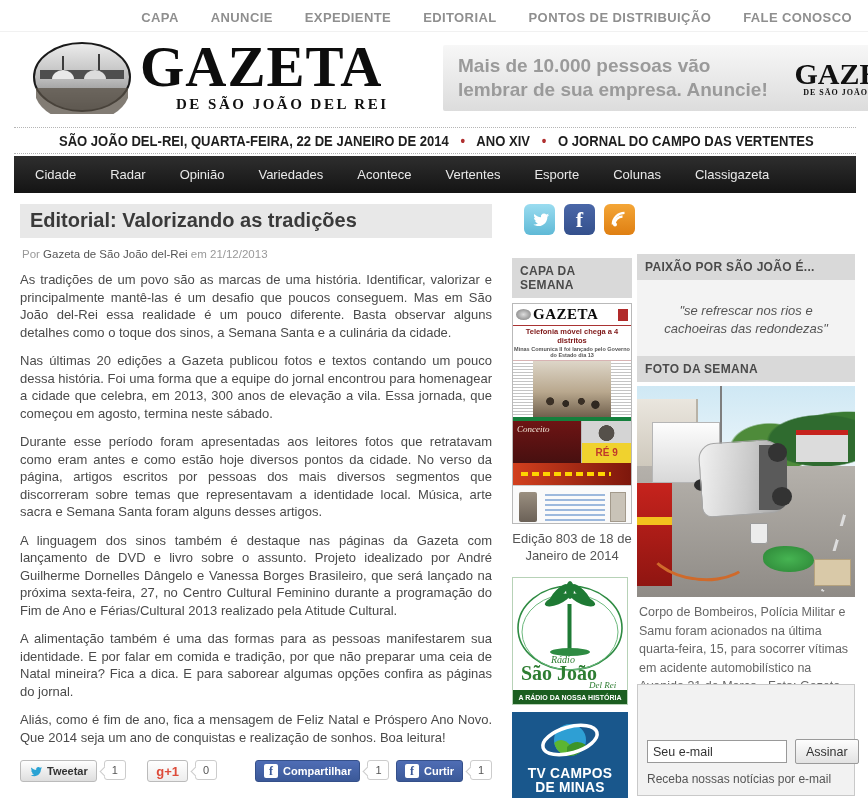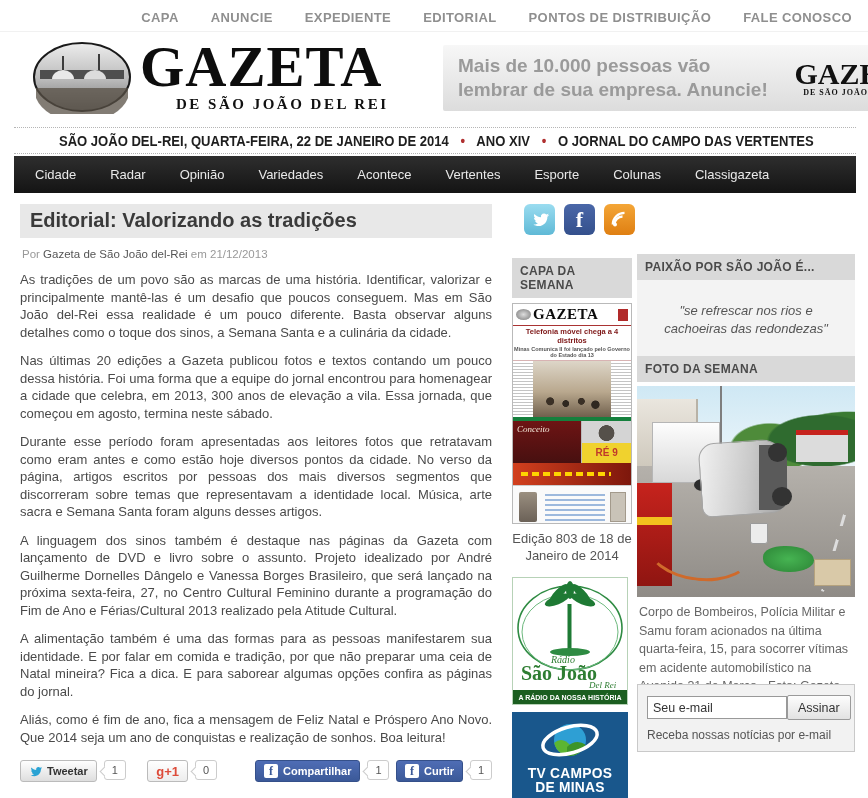--- a/index.html
+++ b/index.html
@@ -118,21 +118,21 @@
   .ph-under { left: 56%; top: 28%; width: 13%; height: 31%; background: #5a5a5a; border-radius: 0 16px 10px 0; }
   .ph-wheel1 { left: 60%; top: 27%; width: 9%; height: 9%; background: #333; border-radius: 50%; }
   .ph-wheel2 { left: 62%; top: 48%; width: 9%; height: 9%; background: #333; border-radius: 50%; }
   .ph-hose { left: 4%; top: 60%; width: 50%; height: 32%; border: 3px solid transparent; border-bottom-color: #cf6a2b; border-radius: 50%; transform: rotate(6deg); }
   .ph-bucket { left: 52%; top: 65%; width: 8%; height: 10%; background: #ececec; border: 1px solid #9a9a9a; border-radius: 0 0 3px 3px; }
   .ph-bag { left: 58%; top: 76%; width: 23%; height: 12%; background: radial-gradient(#46b452, #2c8436); border-radius: 45% 60% 50% 55%; }
   .ph-carton { right: 2%; bottom: 5%; width: 17%; height: 13%; background: #d9c9a8; border: 1px solid #b5a27e; }
   .foto-caption { padding: 6px 2px 0 2px; font-size: 12.5px; line-height: 18.5px; color: #666; }
 
   .nl-box { margin-top: 6px; border: 1px solid #c9c9c9; background: #f2f2f2; padding: 10px 9px 9px; }
-  .nl-row { display: flex; align-items: center; }
+  .nl-row { display: flex; gap: 8px; align-items: center; margin-top: 44px; }
   .nl-row input { width: 140px; height: 23px; border: 1px solid #999; padding: 0 5px; font-size: 12.5px; color: #222; font-family: "Liberation Sans", sans-serif; }
   .nl-row input::placeholder { color: #333; opacity: 1; }
   .nl-row button { height: 25px; padding: 0 10px; border: 1px solid #9a9a9a; background: linear-gradient(#fdfdfd, #e2e2e2); font-size: 12.5px; color: #333; cursor: pointer; border-radius: 2px; font-family: "Liberation Sans", sans-serif; }
   .nl-note { margin-top: 8px; font-size: 12px; color: #555; }
 </style>
 </head>
 <body>
 
 <div class="page">
 

